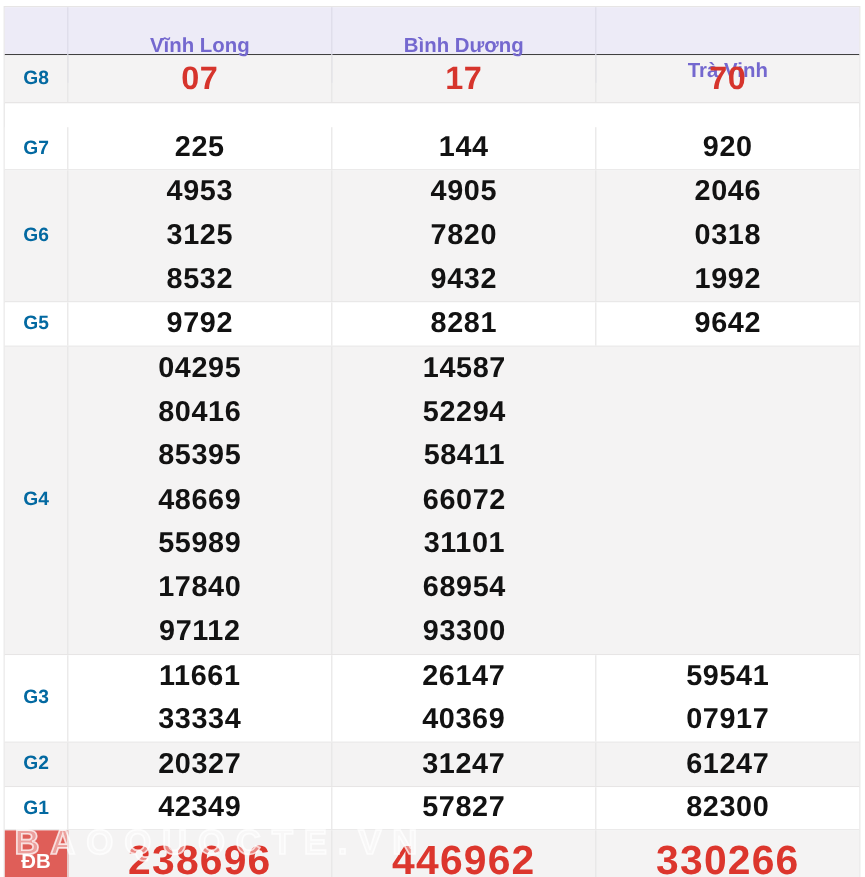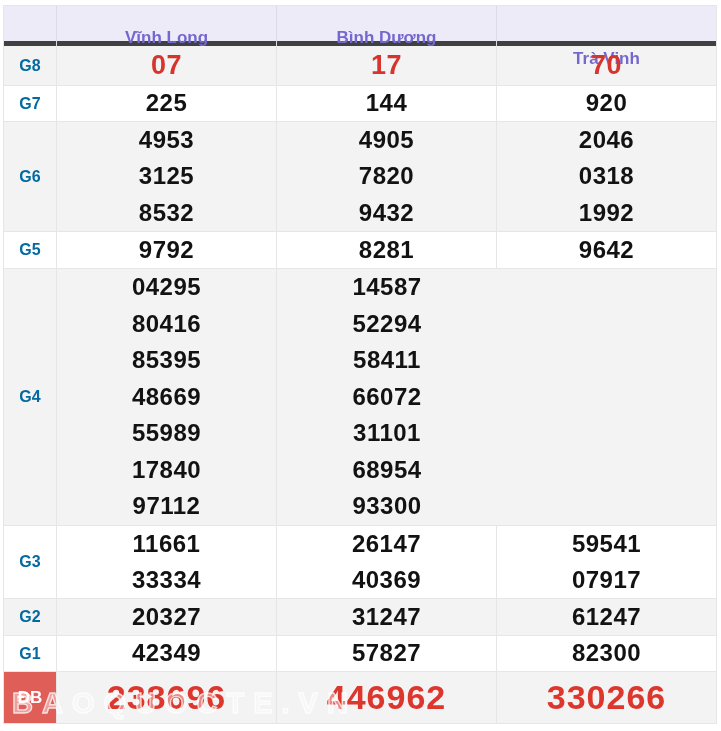--- a/index.html
+++ b/index.html
@@ -18,40 +18,40 @@
     left:3px; top:5px;
     width:714px;
     border:1px solid #e7e5e5;
     background:#ffffff;
   }
   .header-row {
     display:grid;
     grid-template-columns:53px 220px 220px 219px;
     height:40px;
     background:#edebf7;
-    border-bottom:5px solid #404040;
+    border-bottom:1px solid #404040;
   }
   .header-cell {
     display:flex; align-items:center; justify-content:center;
     border-right:1px solid #dddbe8;
     color:#7468cf;
     font-size:17px; font-weight:bold;
   }
   .header-cell:last-child { border-right:none;margin-top:43px; }
   .lottery-row {
     display:grid;
     grid-template-columns:53px 220px 220px 219px;
     border-bottom:1px solid #e7e5e5;
     background:#ffffff;
   }
   .lottery-row:last-child { border-bottom:none; }
   .lottery-row.stripe { background:#f4f3f3; }
   
   .rows .lottery-row:nth-child(1) { height:40px; }
-  .rows .lottery-row:nth-child(2) { height:36px; }
+  .rows .lottery-row:nth-child(2) { height:36px;margin-top:20px; }
   .rows .lottery-row:nth-child(3) { height:110px; }
   .rows .lottery-row:nth-child(4) { height:37px; }
   .rows .lottery-row:nth-child(5) { height:257px; }
   .rows .lottery-row:nth-child(6) { height:73px; }
   .rows .lottery-row:nth-child(7) { height:37px; }
   .rows .lottery-row:nth-child(8) { height:36px; }
   .rows .lottery-row:nth-child(9) { height:51px; }
   .cell {
     display:flex; flex-direction:column;
     justify-content:space-around; align-items:center;

